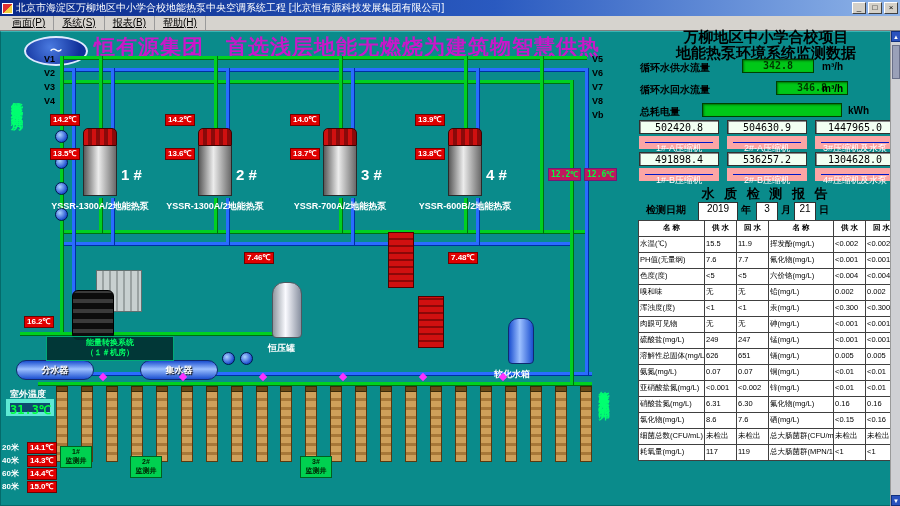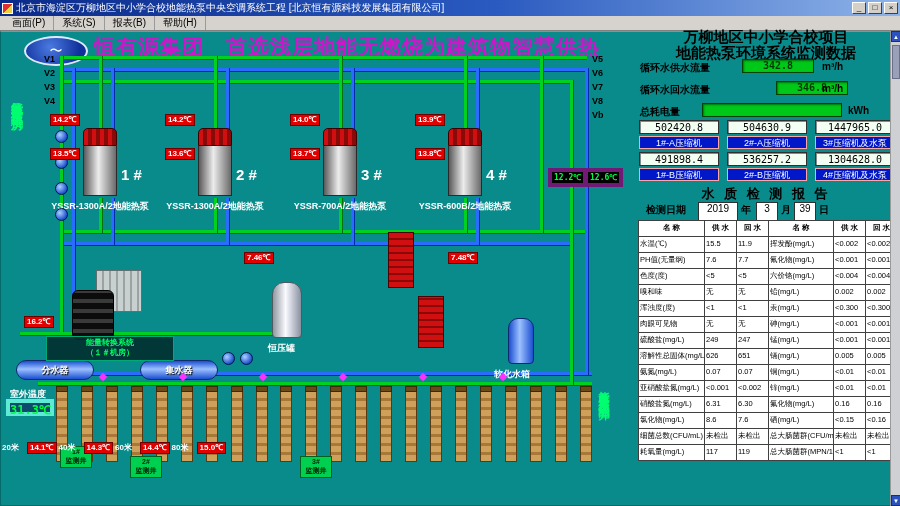--- a/index.html
+++ b/index.html
@@ -12,40 +12,40 @@
     display:flex;align-items:center;padding:0 2px;color:#fff;}
   .title-icon{width:11px;height:11px;background:linear-gradient(135deg,#e03030 50%,#f0d040 50%);
     border:1px solid #fff;margin-right:3px;flex:none;}
   .title-text{font-size:10px;white-space:nowrap;overflow:hidden;flex:1;}
   .win-buttons{display:flex;gap:2px;flex:none;}
   .winbtn{width:14px;height:12px;background:#d4d0c8;border:1px solid;
     border-color:#fff #404040 #404040 #fff;font-size:8px;line-height:8px;
     padding:0;color:#000;font-family:"Liberation Sans",sans-serif;}
   .menubar{position:absolute;left:0;top:16px;width:900px;height:15px;background:#d6d3ce;
     border-bottom:1px solid #808080;display:flex;align-items:center;padding-left:4px;}
-  .menu-item{font-size:10px;color:#000;padding:0 8px;cursor:default;border-right:1px solid #9a9a9a;}
+  .menu-item{font-size:10px;color:#000;padding:0 8px;cursor:default;border-right:1px solid #9a9a9a;text-decoration:underline;}
   .main{position:absolute;left:0;top:31px;width:900px;height:475px;background:#0a8b8b;
     border:1px solid #056a6a;border-top-color:#3ab5b5;}
   
   .logo{position:absolute;left:24px;top:36px;width:64px;height:30px;border-radius:50%;
     background:radial-gradient(circle at 40% 35%,#4a7ae0,#10309a 75%);
     border:2px solid #dfeaff;color:#fff;font-size:13px;display:flex;align-items:center;justify-content:center;}
   .main-title{position:absolute;left:94px;top:33px;font-size:21px;font-weight:bold;
     color:#c818c8;letter-spacing:1px;white-space:nowrap;}
   .project-title{position:absolute;left:636px;top:29px;width:260px;text-align:center;
     color:#000;font-weight:bold;font-size:15px;line-height:16px;}
   
   .flabel{position:absolute;color:#000;font-weight:bold;font-size:10px;white-space:nowrap;}
   .led{position:absolute;background:#00c818;border:1px solid #004000;
     box-shadow:inset 1px 1px 2px rgba(0,70,0,.65);color:#003800;font-weight:bold;
     font-size:10px;line-height:12px;text-align:center;font-family:"DejaVu Sans Mono",monospace;}
   .meter{position:absolute;width:80px;height:14px;background:#f2fff2;border:1px solid #303030;
     box-shadow:inset 1px 1px 0 #888;color:#000;font-size:10px;line-height:13px;text-align:center;
     font-family:"DejaVu Sans Mono",monospace;}
-  .bluelabel{position:absolute;width:80px;height:13px;background:#0018c8;border:1px solid #fca5a5;
+  .bluelabel{position:absolute;width:80px;height:13px;background:#0018c8;border:6px solid #fca5a5;
     color:#fff;font-size:9px;line-height:12px;text-align:center;white-space:nowrap;}
   .report-title{position:absolute;left:636px;top:185px;width:260px;text-align:center;
     color:#000;font-weight:bold;font-size:13px;letter-spacing:3px;}
   .datebox{position:absolute;height:21px;background:#fff;border:1px solid #303030;
     color:#000;font-size:10px;line-height:12px;text-align:center;}
   .wq-table{position:absolute;left:638px;top:220px;width:259px;border-collapse:collapse;
     table-layout:fixed;background:#fff;}
   .wq-table th,.wq-table td{border:1px solid #404040;color:#000;font-weight:normal;
     font-size:7.5px;line-height:1.1;height:16px;padding:0 1px;overflow:hidden;white-space:nowrap;}
   .wq-table th{font-weight:bold;text-align:center;}
@@ -63,22 +63,22 @@
     background:repeating-linear-gradient(90deg,#d01010 0 4px,#8a0a0a 4px 8px);}
   .unit-body{height:50px;border:1px solid #2a2a2a;border-top:none;
     background:linear-gradient(90deg,#5a5a5a,#ececec 45%,#6a6a6a);}
   .unit-id{position:absolute;color:#fff;font-size:15px;font-weight:bold;z-index:3;white-space:nowrap;}
   .unit-model{position:absolute;width:114px;text-align:center;color:#fff;font-size:9px;
     font-weight:bold;z-index:3;white-space:nowrap;}
   .badge{position:absolute;background:#e00000;color:#fff;font-size:8px;font-weight:bold;
     line-height:10px;padding:0 2px;border:1px solid #700000;white-space:nowrap;z-index:6;}
   .badge2{background:#e00000;color:#fff;font-size:8px;font-weight:bold;line-height:10px;
     padding:0 2px;border:1px solid #700000;white-space:nowrap;}
-  .ledchip{position:absolute;background:#000000;color:#00ff40;font-size:8px;font-weight:bold;
-    padding:0 2px;line-height:11px;border:4px solid #701a75;
+  .ledchip{position:absolute;background:#be185d;color:#00ff40;font-size:8px;font-weight:bold;
+    padding:0 2px;line-height:11px;border:1px solid #701a75;
     font-family:"DejaVu Sans Mono",monospace;z-index:6;}
   .vlabel{position:absolute;writing-mode:vertical-rl;text-orientation:upright;color:#00ff70;
     font-weight:bold;font-size:12px;letter-spacing:2px;z-index:3;}
   .transform-box{position:absolute;background:rgba(0,45,45,.9);border:1px solid #00aa77;
     color:#00ff66;font-size:8px;font-weight:bold;text-align:center;line-height:1.3;
     padding:1px 2px;z-index:5;}
   .hcyl{position:absolute;height:20px;border-radius:10px;border:1px solid #102a70;z-index:4;
     background:linear-gradient(180deg,#1b4fd0,#9cc0ff 45%,#1b4fd0);
     display:flex;align-items:center;justify-content:center;}
   .hcyl span{color:#fff;font-size:9px;font-weight:bold;text-shadow:1px 1px 1px #000;}
@@ -91,21 +91,21 @@
   .chiller{position:absolute;border-radius:6px;border:1px solid #000;z-index:4;
     background:repeating-linear-gradient(0deg,#0c0c0c 0 6px,#3a3a3a 6px 10px);}
   .cabinet{position:absolute;border:1px solid #607070;z-index:3;
     background:repeating-linear-gradient(90deg,#c8d0d0 0 5px,#9aa2a2 5px 7px);}
   .wlabel{position:absolute;color:#fff;font-weight:bold;font-size:9px;white-space:nowrap;z-index:5;}
   .klabel{display:block;color:#000;font-weight:bold;font-size:9px;line-height:11px;}
   .valve-col{position:absolute;display:flex;flex-direction:column;gap:3px;z-index:5;}
   .outdoor-val{position:absolute;background:#0c4a6e;color:#00ff40;font-weight:bold;font-size:12px;
     line-height:15px;text-align:center;border:4px solid #5eead4;
     font-family:"DejaVu Sans Mono",monospace;z-index:6;}
-  .depths{position:absolute;left:2px;top:442px;display:flex;flex-direction:row;gap:2px;z-index:7;}
+  .depths{position:absolute;left:2px;top:442px;display:flex;flex-direction:column;gap:2px;z-index:7;}
   .depth-row{display:flex;align-items:center;gap:3px;height:11px;}
   .depth-label{color:#fff;font-weight:bold;font-size:8px;width:22px;}
   .wells{position:absolute;left:56px;top:386px;width:536px;display:flex;
     justify-content:space-between;z-index:2;}
   .well{width:12px;}
   .well-cap{height:6px;background:#6a4a18;border:1px solid #3a2a08;}
   .well-body{height:70px;border:1px solid #5a3a10;border-top:none;
     background:repeating-linear-gradient(0deg,#cfa05a 0 6px,#a87838 6px 9px);}
   .monitor{position:absolute;width:32px;background:#00d050;border:1px solid #006020;color:#002000;
     font-size:7px;font-weight:bold;text-align:center;line-height:1.25;padding:1px 0;z-index:6;}
@@ -172,21 +172,21 @@
   <span class="bluelabel" style="left:639px;top:168px">1#-B压缩机</span>
   <span class="bluelabel" style="left:727px;top:168px">2#-B压缩机</span>
   <span class="bluelabel" style="left:815px;top:168px">4#压缩机及水泵</span>
 
   <div class="report-title">水 质 检 测 报 告</div>
   <span class="flabel" style="left:646px;top:203px">检测日期</span>
   <span class="datebox" style="left:698px;top:202px;width:40px">2019</span>
   <span class="flabel" style="left:741px;top:203px">年</span>
   <span class="datebox" style="left:756px;top:202px;width:22px">3</span>
   <span class="flabel" style="left:781px;top:203px">月</span>
-  <span class="datebox" style="left:794px;top:202px;width:22px">39</span>
+  <span class="datebox" style="left:794px;top:202px;width:22px">21</span>
   <span class="flabel" style="left:819px;top:203px">日</span>
 
   <table class="wq-table">
     <colgroup>
         <col style="width:66px">
         <col style="width:32px">
         <col style="width:32px">
         <col style="width:65px">
         <col style="width:32px">
         <col style="width:32px">

